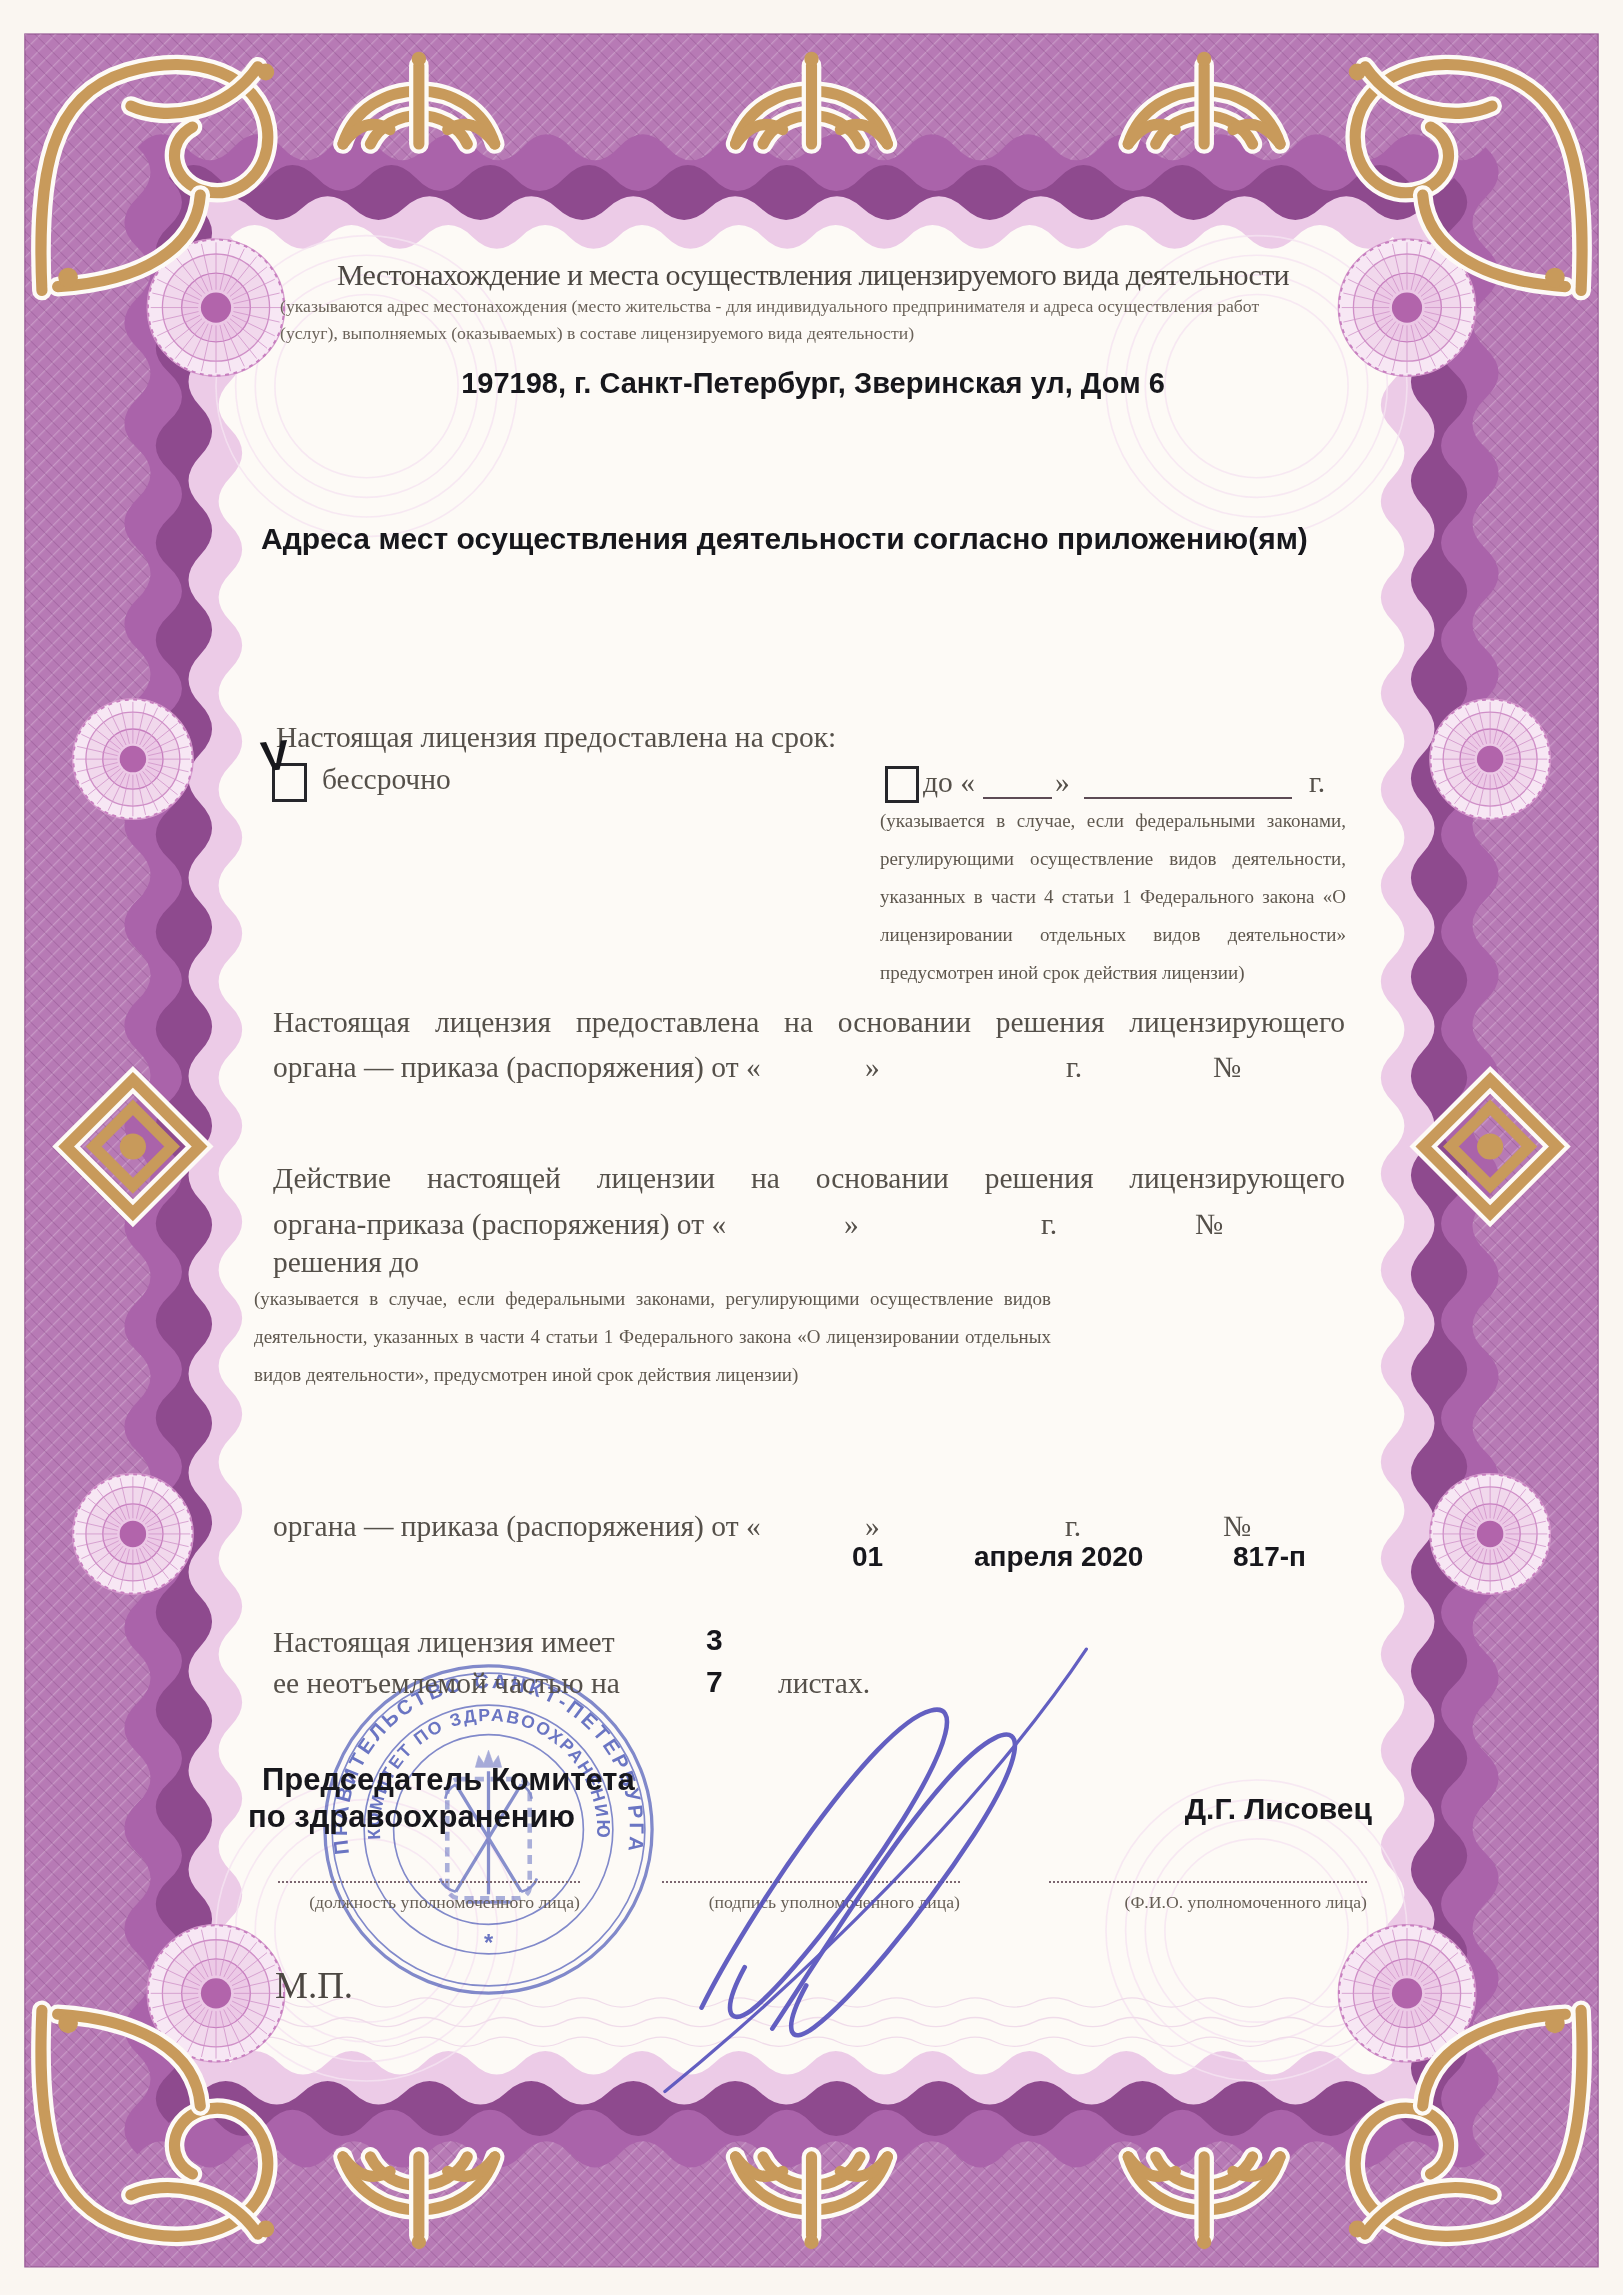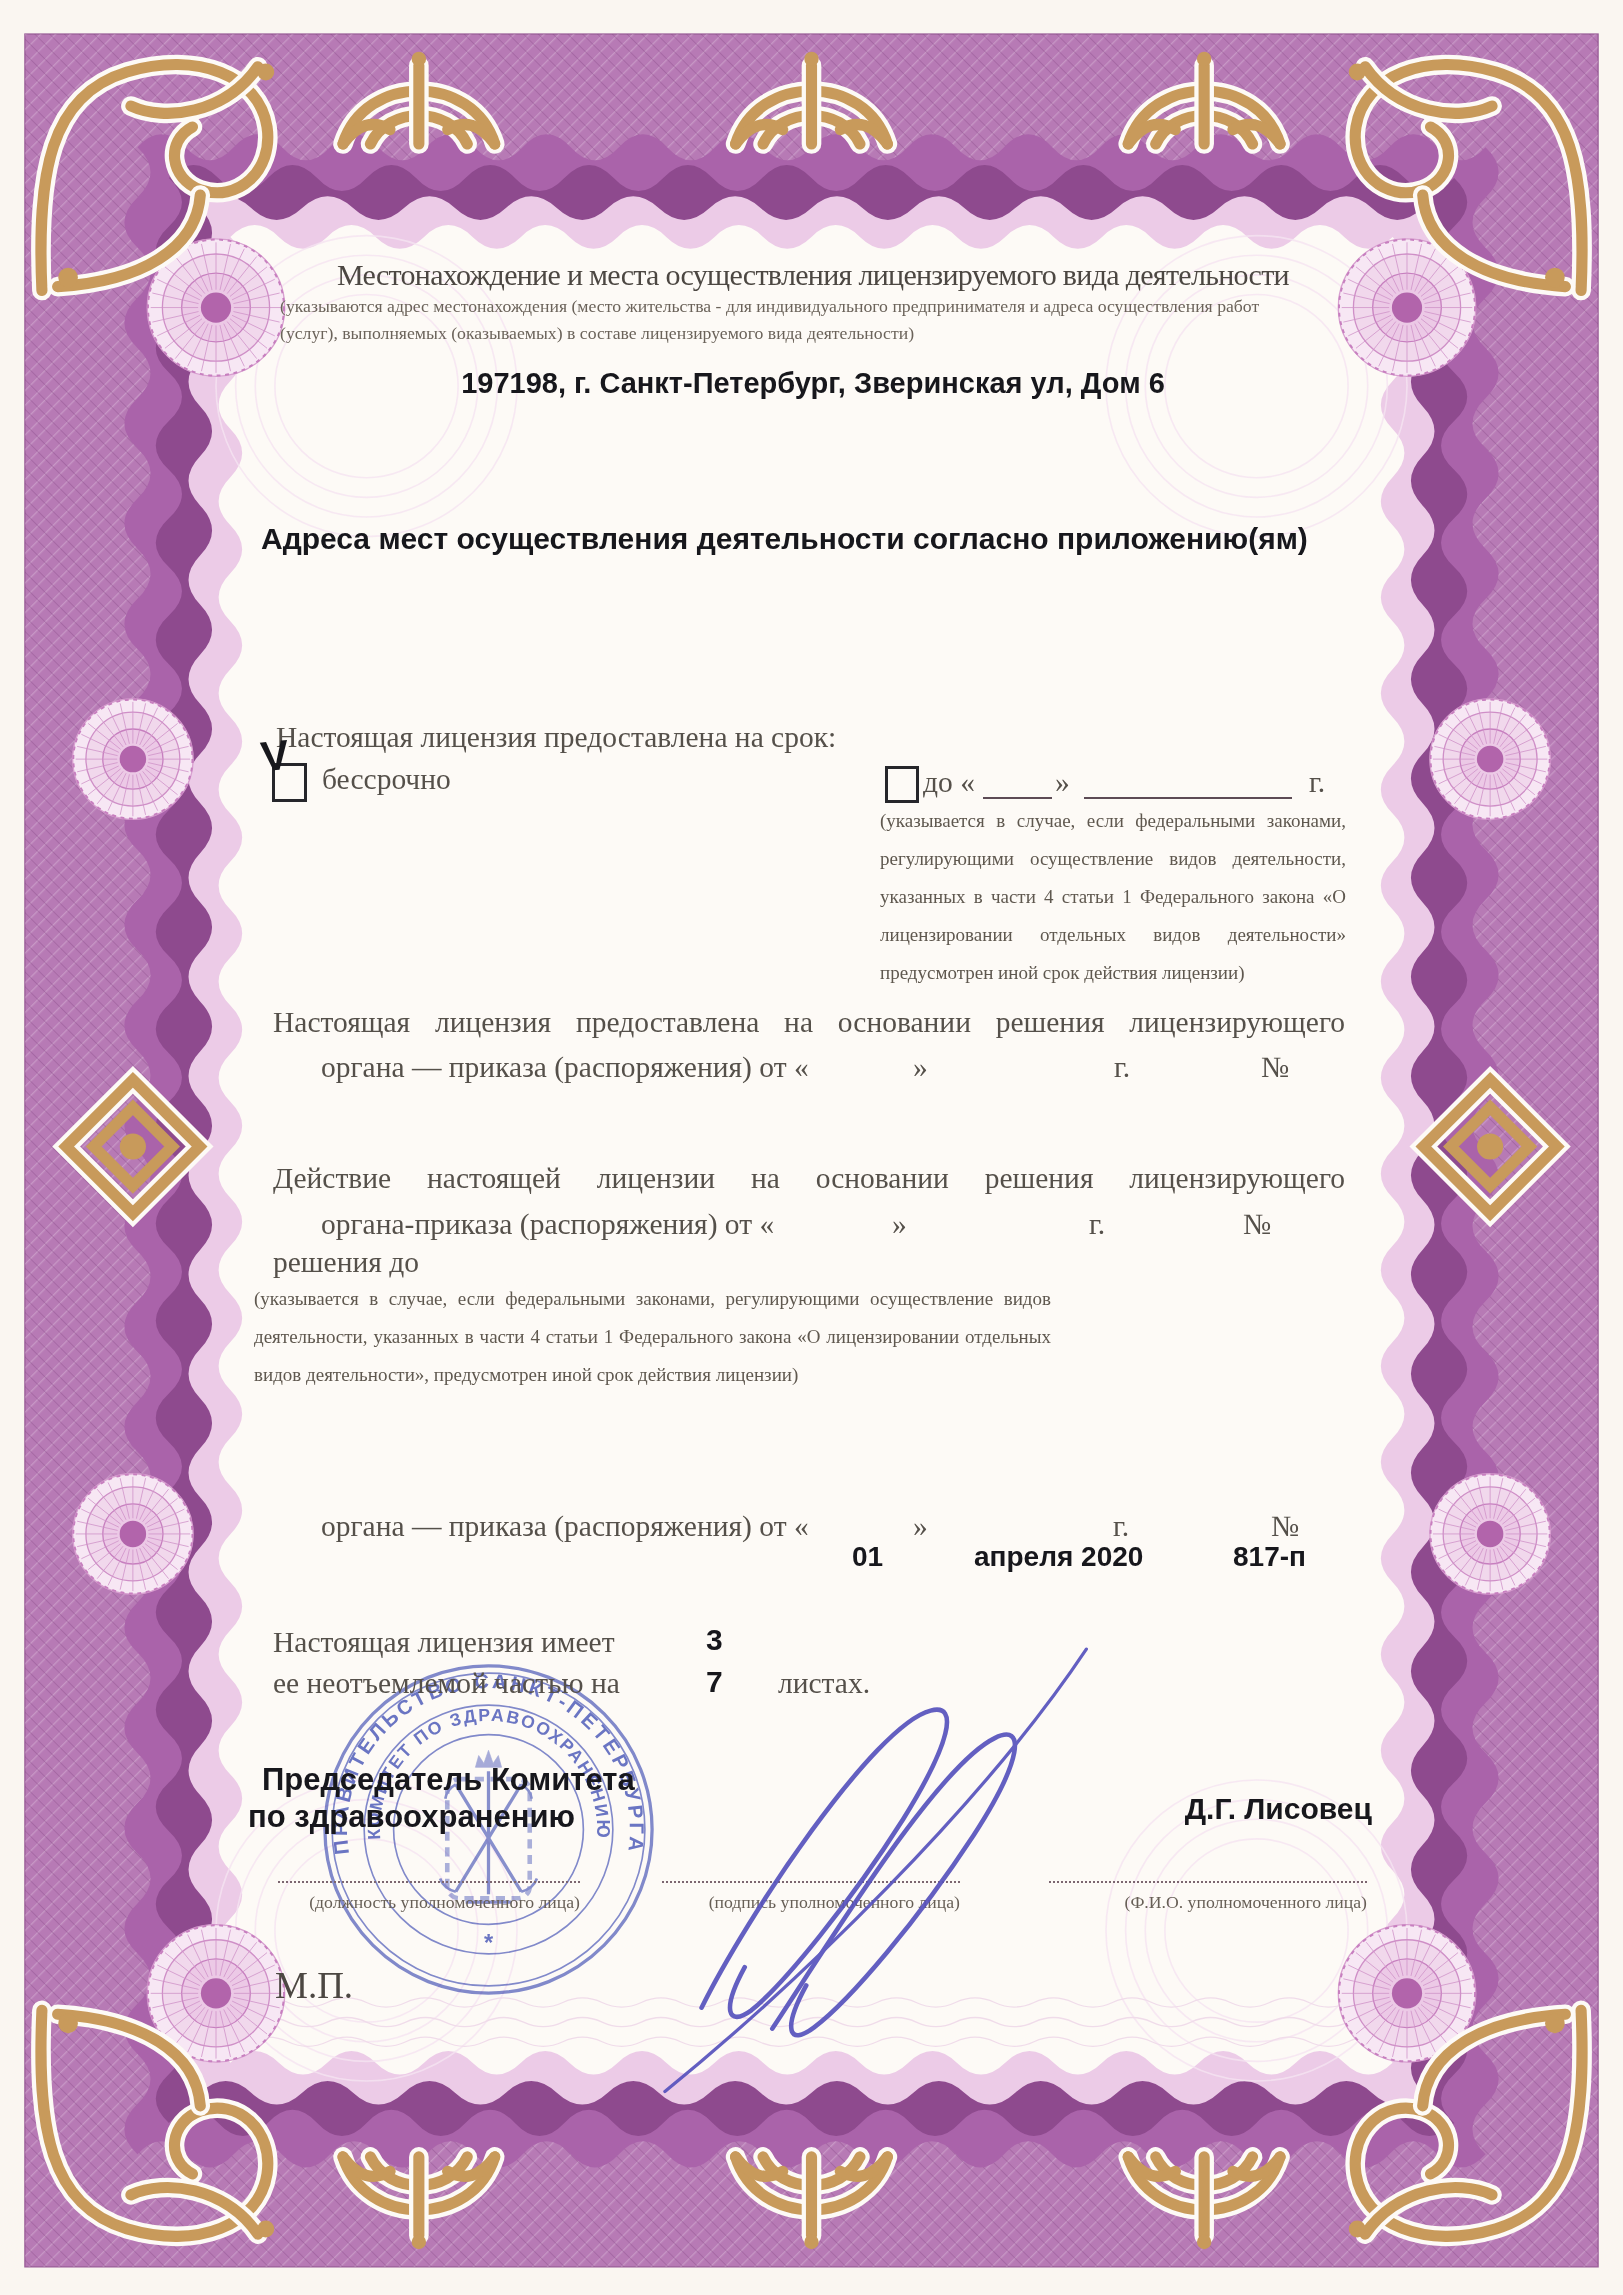--- a/index.html
+++ b/index.html
@@ -1,18 +1,18 @@
 <!DOCTYPE html>
 <html style="font-size:10.5px"><head>
 <meta charset="utf-8">
 <style>
   html,body{margin:0;padding:0;background:#e8e4de;}
   .page{position:relative;width:1623px;height:2295px;background:#f7f3ee;overflow:hidden;
         font-family:"Liberation Serif",serif;color:#55504a;}
-  .abs{position:absolute;margin-left:48px;}
+  .abs{position:absolute;}
   svg{display:block;}
   #border-art{position:absolute;left:0;top:0;z-index:0;}
   #stamp-svg{position:absolute;z-index:1;mix-blend-mode:multiply;opacity:.9;}
   #sig-svg{position:absolute;left:0;top:0;z-index:3;pointer-events:none;}
   .txt{position:absolute;z-index:2;}
   .t{font-size:29.5px;color:#55504a;line-height:1.2;white-space:nowrap;}
   .title{font-size:30px;letter-spacing:-0.7px;color:#4c4742;text-align:center;}
   .note{font-size:17.7px;color:#6b635a;white-space:nowrap;}
   .fine{font-size:19px;line-height:38px;color:#5f584f;white-space:normal;text-align:justify;}
   .b{font-family:"Liberation Sans",sans-serif;font-weight:bold;color:#17171c;white-space:nowrap;}

